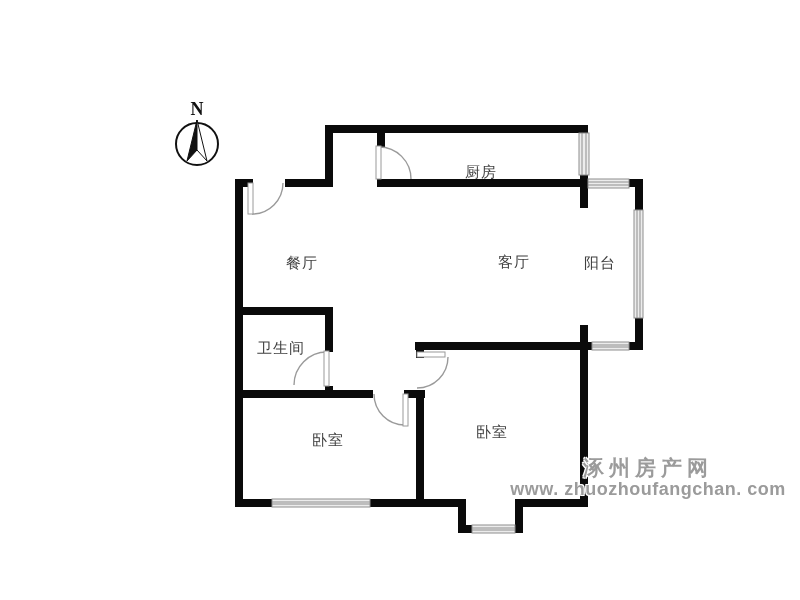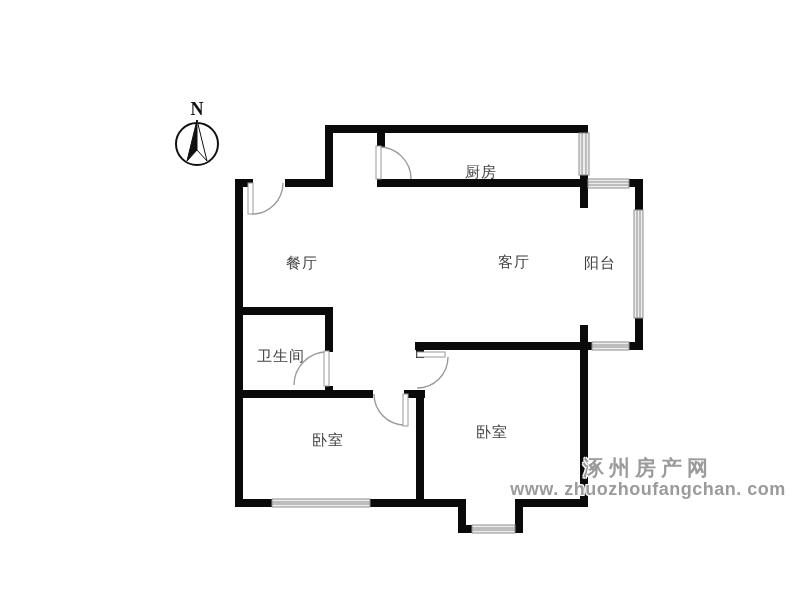--- a/index.html
+++ b/index.html
@@ -140,21 +140,21 @@
       <circle class="compass-circle" cx="197" cy="144" r="21"></circle>
       <polygon class="needle-left" points="197,120 187,161 197,150"></polygon>
       <polygon class="needle-right" points="197,120 207,161 197,150"></polygon>
     </g>
   </svg>
 
   <div class="room-label" style="left:481px;top:172px;">厨房</div>
   <div class="room-label" style="left:302px;top:263px;">餐厅</div>
   <div class="room-label" style="left:514px;top:262px;">客厅</div>
   <div class="room-label" style="left:600px;top:263px;">阳台</div>
-  <div class="room-label" style="left:281px;top:356px;">卫生间</div>
+  <div class="room-label" style="left:281px;top:348px;">卫生间</div>
   <div class="room-label" style="left:328px;top:440px;">卧室</div>
   <div class="room-label" style="left:492px;top:432px;">卧室</div>
 
   <div class="watermark">
     <div class="wm-line1">涿州房产网</div>
     <div class="wm-line2">www. zhuozhoufangchan. com</div>
   </div>
 
 </div>
 

